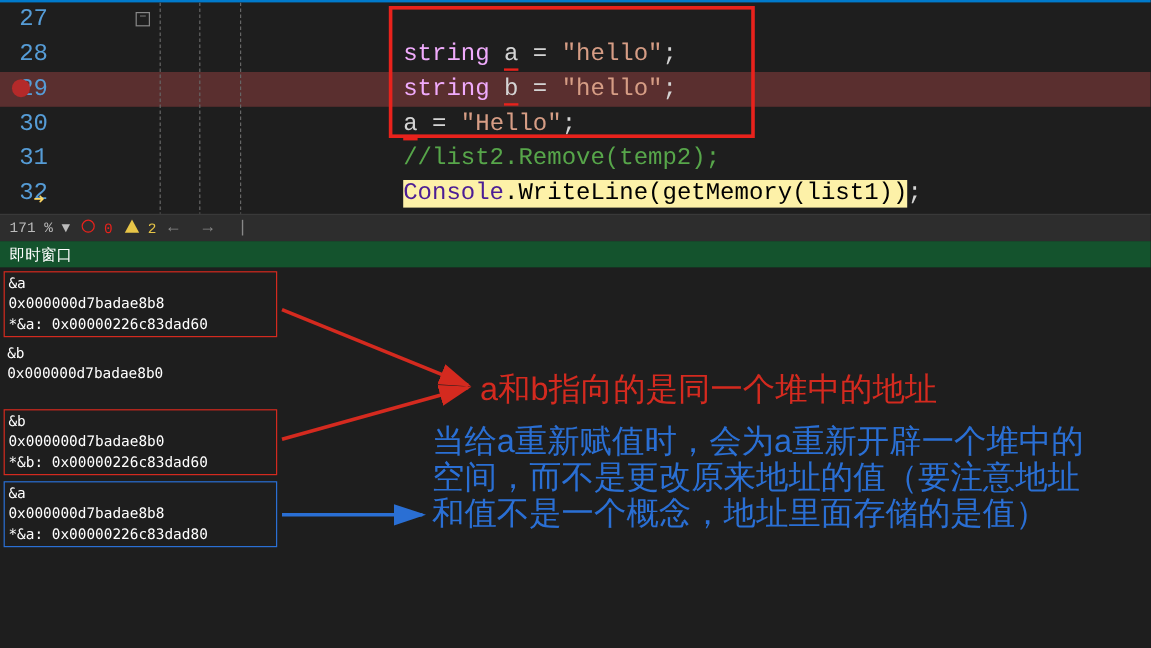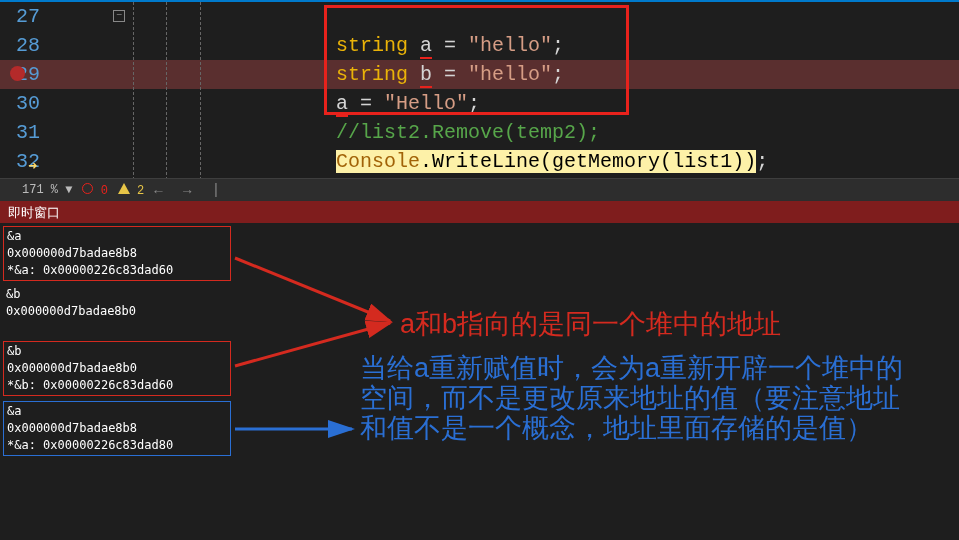--- a/index.html
+++ b/index.html
@@ -81,70 +81,70 @@
       line-height: 9px;
       text-align: center;
     }
     .code {
       position: relative;
       font-size: 20px;
       line-height: 29px;
       padding-left: 290px;
       white-space: pre;
     }
-    .kw { color: #eab308; }
+    .kw { color: #f0abfc; }
     .str { color: #d69d85; }
     .comment { color: #57a64a; }
     .type { color: #4ec9b0; }
     .method { color: #dcdcaa; }
     .var { color: #d4d4d4; }
     .punc { color: #d4d4d4; }
     .hl-bp-line { background: #5a2f2f; }
     .hl-current { background: #fdf1a8; color: #000; }
-    .hl-current .type { color: #a16207; }
+    .hl-current .type { color: #4c1d95; }
     .hl-current .method { color: #000000; }
     .hl-current .var { color: #000; }
     .redbox {
       position: absolute;
       border: 3px solid #e8221c;
       left: 324px;
       top: 3px;
       width: 305px;
       height: 110px;
       z-index: 5;
     }
     .uline { border-bottom: 2px solid #e8221c; }
 
     .statusbar {
       display: flex;
       align-items: center;
       background: #2d2d2d;
       height: 23px;
       font-size: 12px;
-      padding: 0 22px;
+      padding: 0 8px;
       border-top: 1px solid #3e3e3e;
       gap: 10px;
     }
     .statusbar .zoom { color: #bbb; }
     .statusbar .err { color: #e8221c; }
     .statusbar .warn { color: #e7c547; }
     .statusbar .icon-circ {
       display: inline-block; width: 11px; height: 11px; border-radius: 50%;
       border: 1.5px solid currentColor; position: relative;
     }
     .statusbar .icon-tri {
       display: inline-block; width: 0; height: 0;
       border-left: 6px solid transparent;
       border-right: 6px solid transparent;
       border-bottom: 11px solid #e7c547; position: relative;
     }
     .statusbar .nav { color: #888; font-size: 14px; letter-spacing: 6px; }
 
     .immediate-header {
-      background: #7f1d1d;
+      background: #14532d;
       color: #fff;
       font-size: 13px;
       padding: 3px 8px;
       font-family: "Microsoft YaHei", sans-serif;
       height: 22px;
     }
     .immediate-body {
       position: relative;
       background: #1e1e1e;
       height: 317px;

